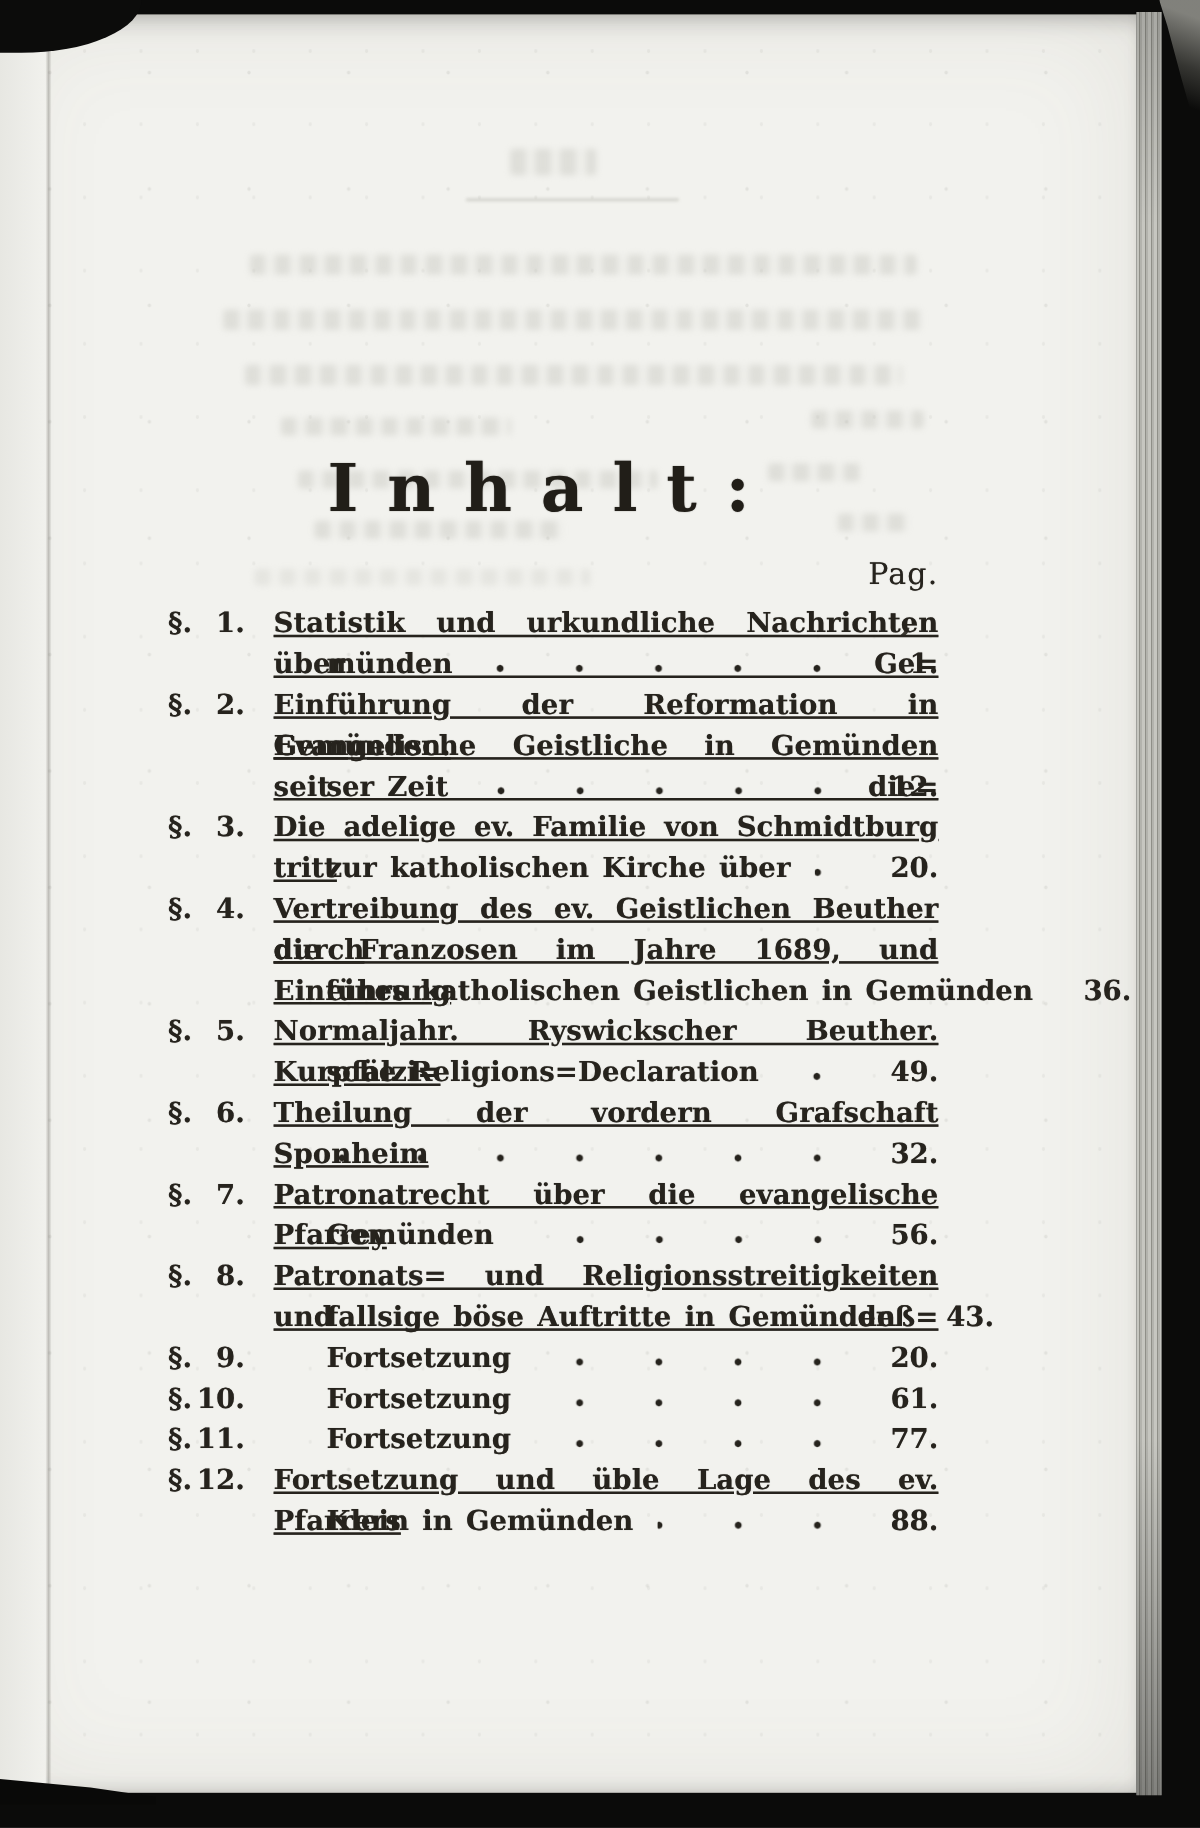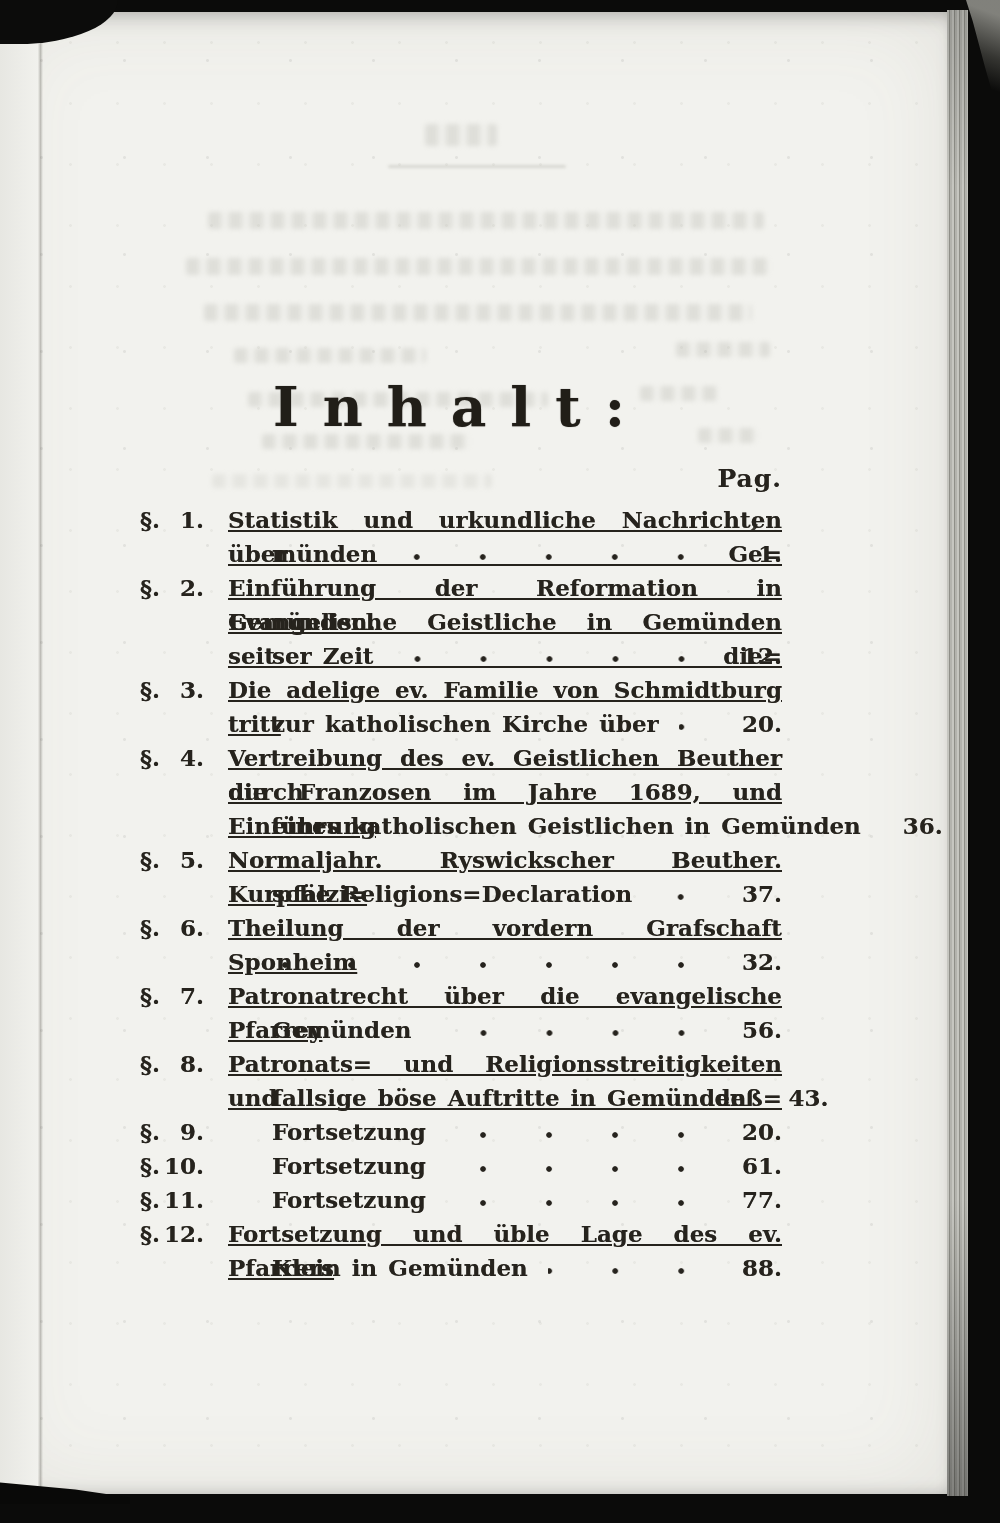--- a/index.html
+++ b/index.html
@@ -90,21 +90,21 @@
     letter-spacing: 24px;
     color: #211e18;
     text-shadow: 0 0 1px rgba(33,30,24,0.55);
   }
   .pag-label {
     position: absolute;
     left: 0; top: 452px;
     width: 100%;
     text-align: right;
     font-size: 25px;
-    font-weight: 700;
+    font-weight: 400;
     letter-spacing: 1px;
     text-shadow: 0 0 0.6px rgba(33,30,24,0.5);
   }
   .stray-mark {
     position: absolute;
     left: 612px; top: 492px;
     font-size: 26px;
     font-weight: 700;
     color: #3d3a33;
     transform: rotate(8deg);
@@ -254,21 +254,21 @@
               <span class="sec-col">
                 <span>§.</span>
                 <span>5.</span>
               </span>
               <span class="line-text fill">Normaljahr. Ryswickscher Beuther. Kurpfälzi=</span>
             </div>
             <div class="toc-line">
               <span class="sec-col"></span>
               <span class="line-text last">sche Religions=Declaration</span>
               <span class="leader"></span>
-              <span class="page-col">37.</span>
+              <span class="page-col">49.</span>
             </div>
           </div>
           <div class="toc-entry">
             <div class="toc-line">
               <span class="sec-col">
                 <span>§.</span>
                 <span>6.</span>
               </span>
               <span class="line-text fill">Theilung der vordern Grafschaft Sponheim</span>
             </div>

